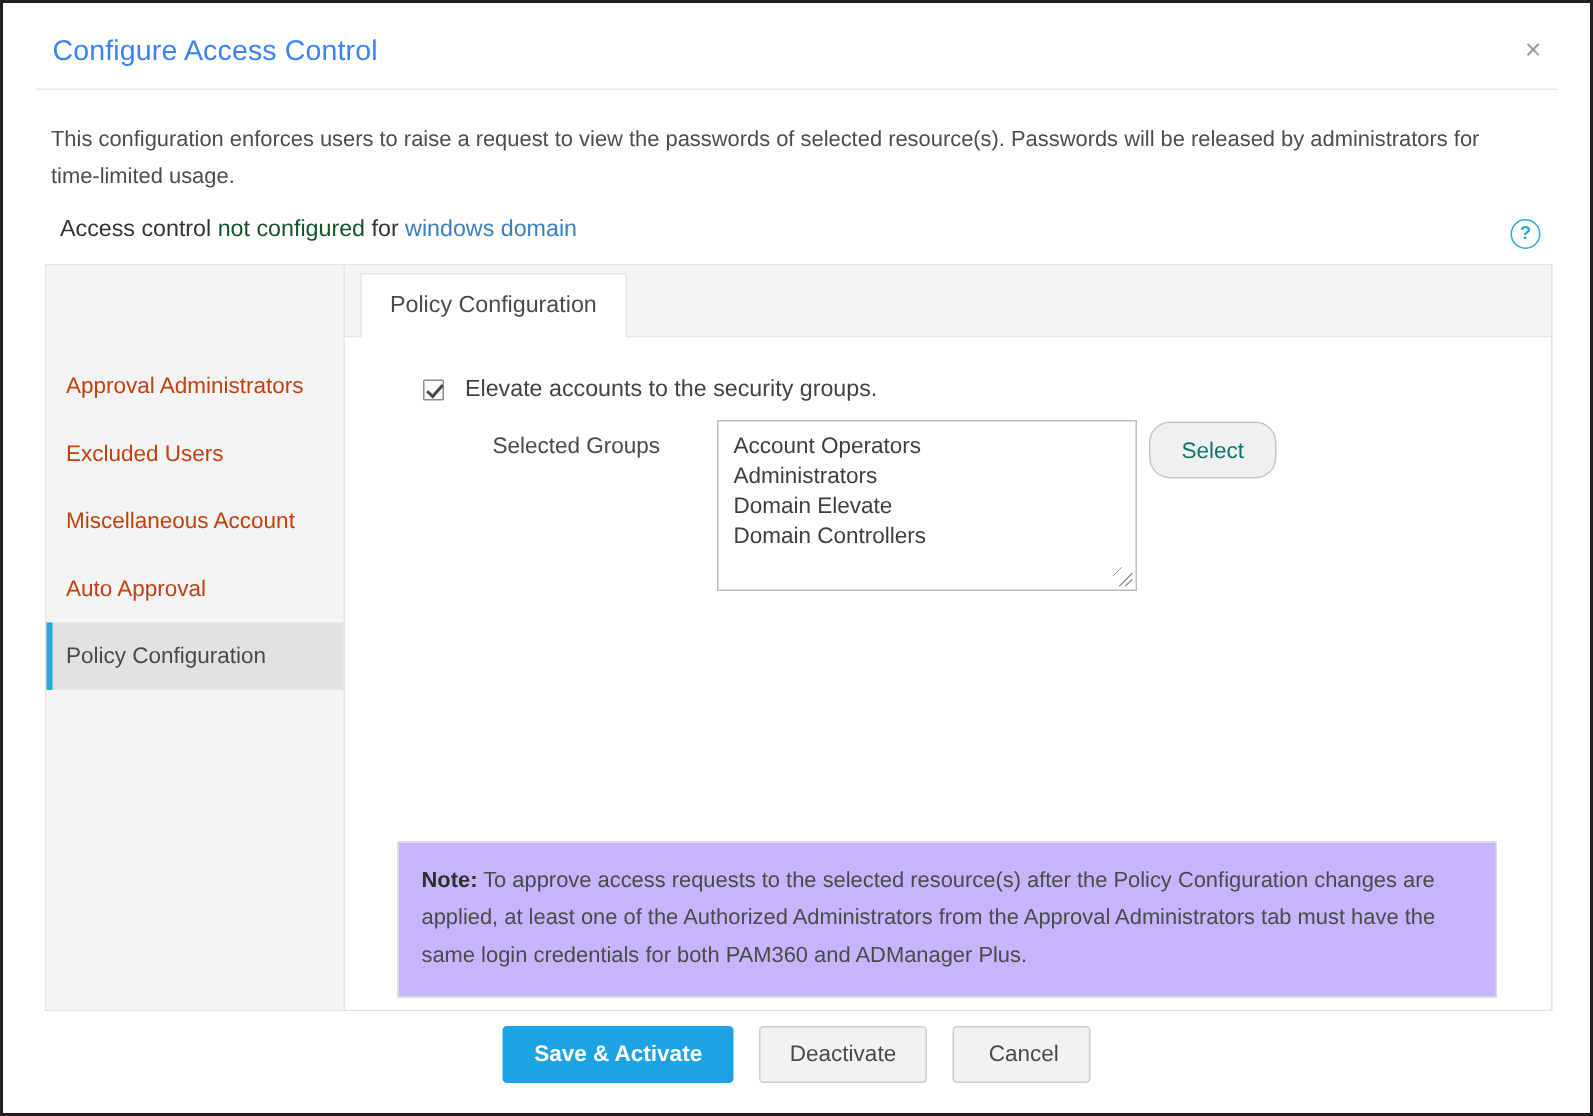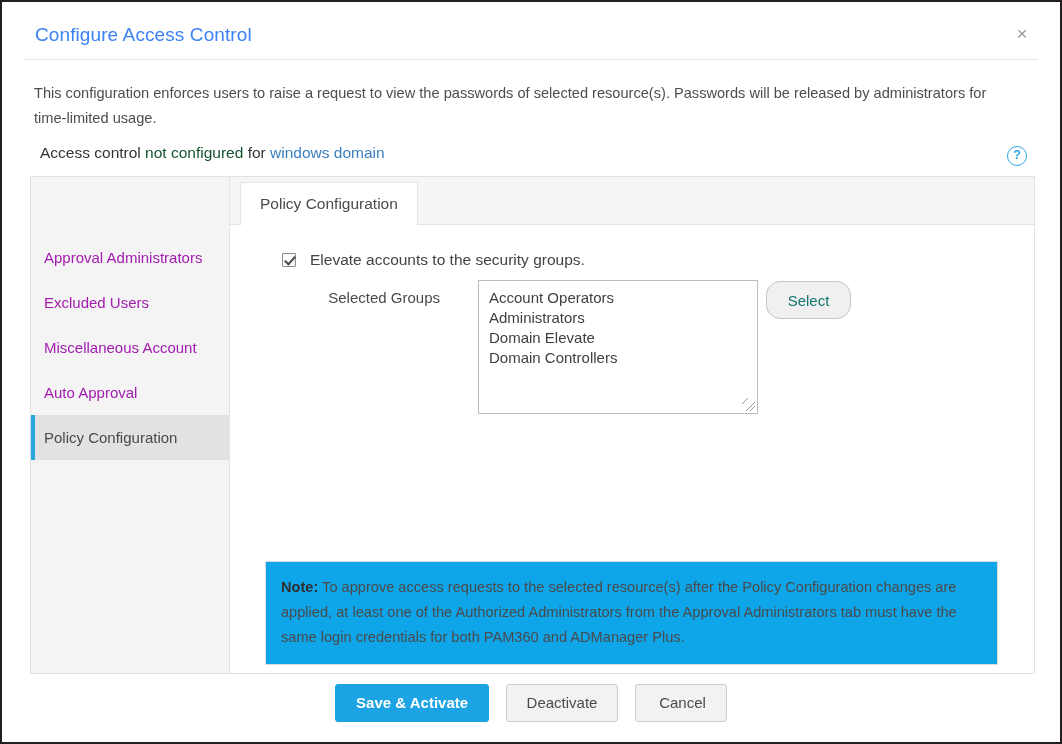--- a/index.html
+++ b/index.html
@@ -103,21 +103,21 @@
     width: 199px; height: 100%;
     background: #f4f4f4;
     border-right: 1px solid #e4e4e4;
   }
   .side-item {
     position: relative;
     height: 45px;
     line-height: 45px;
     padding-left: 13px;
     font-size: 15px;
-    color: #a21caf;
+    color: #c2410c;
     cursor: pointer;
     white-space: nowrap;
   }
   .side-item:first-child { margin-top: 58px; }
   .side-item.active {
     background: #e2e2e2;
     color: #4a4a4a;
   }
   .side-item.active::before {
     content: "";
@@ -198,21 +198,21 @@
     left: 28px; top: 9px;
     width: 130px;
     text-align: right;
     font-size: 15px;
     color: #4a4a4a;
     white-space: nowrap;
   }
   .groups-box {
     position: absolute;
     left: 196px; top: 0;
-    width: 280px; height: 134px;
+    width: 280px; height: 114px;
     border: 1px solid #bcbcbc;
     background: #ffffff;
     padding: 7px 0 0 10px;
     overflow: hidden;
   }
   .groups-box .g-item {
     font-size: 15px;
     line-height: 20px;
     color: #3f3f3f;
     white-space: nowrap;
@@ -239,21 +239,21 @@
     font-family: "Liberation Sans", sans-serif;
     cursor: pointer;
   }
 
   
   .note {
     position: absolute;
     left: 35px; bottom: 8px;
     width: 733px;
     border: 1px solid #dcdcdc;
-    background: #0ea5e9;
+    background: #c4b5fd;
     padding: 13px 16px 14px 15px;
     font-size: 14.6px;
     line-height: 25px;
     color: #4a4a4a;
   }
   .note b { color: #2f2f2f; font-weight: 700; }
 
   
   .footer {
     position: absolute;

